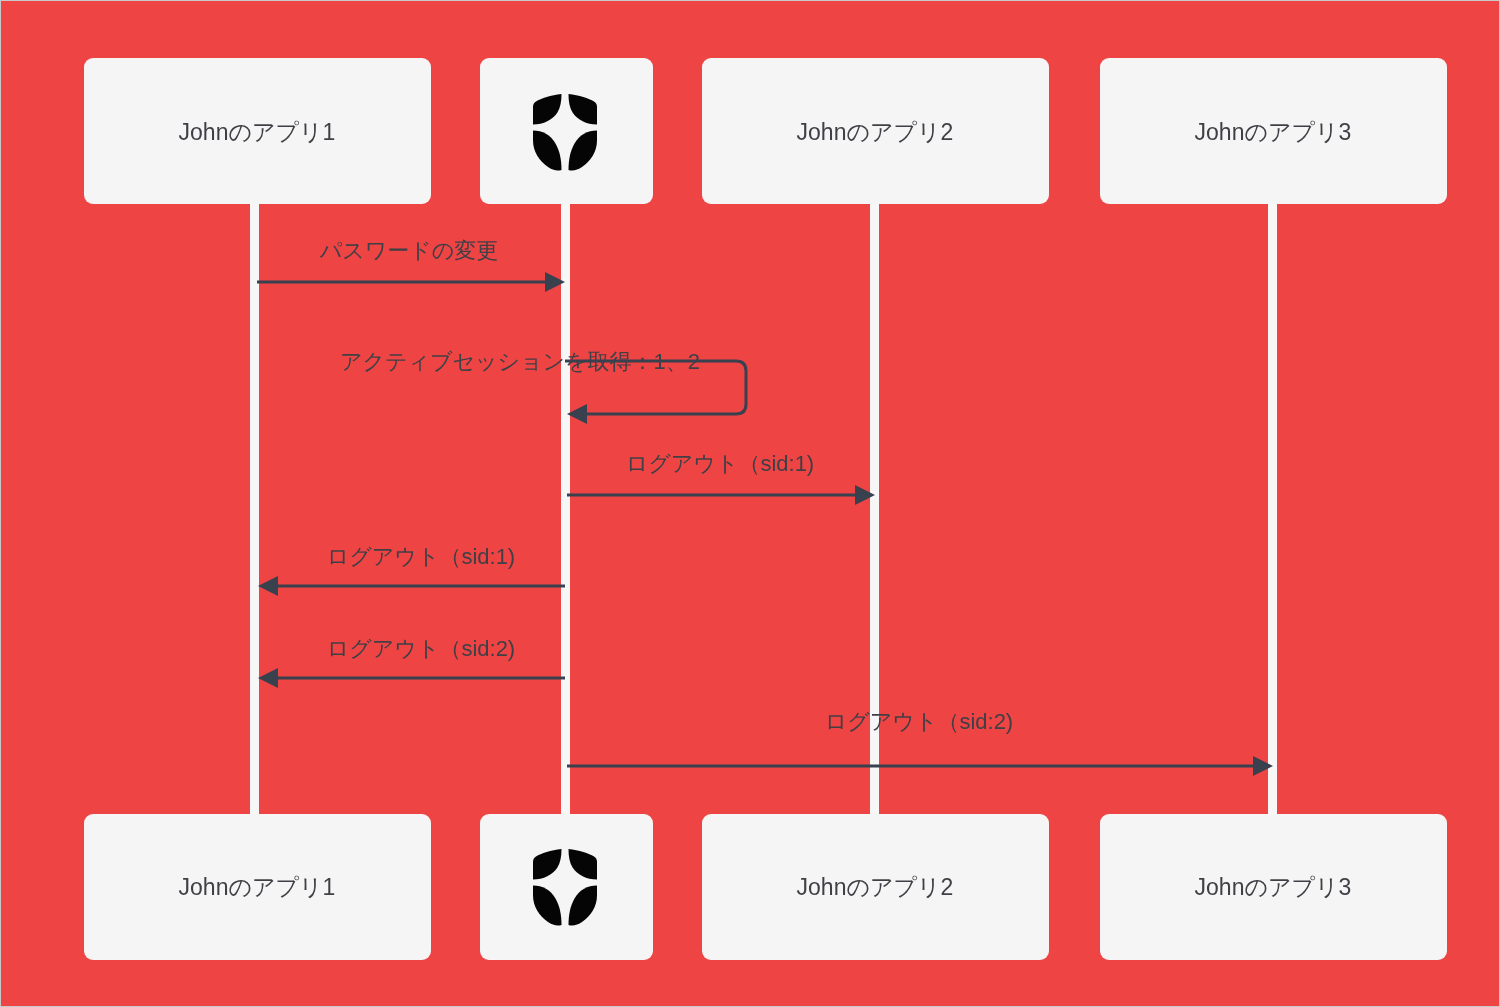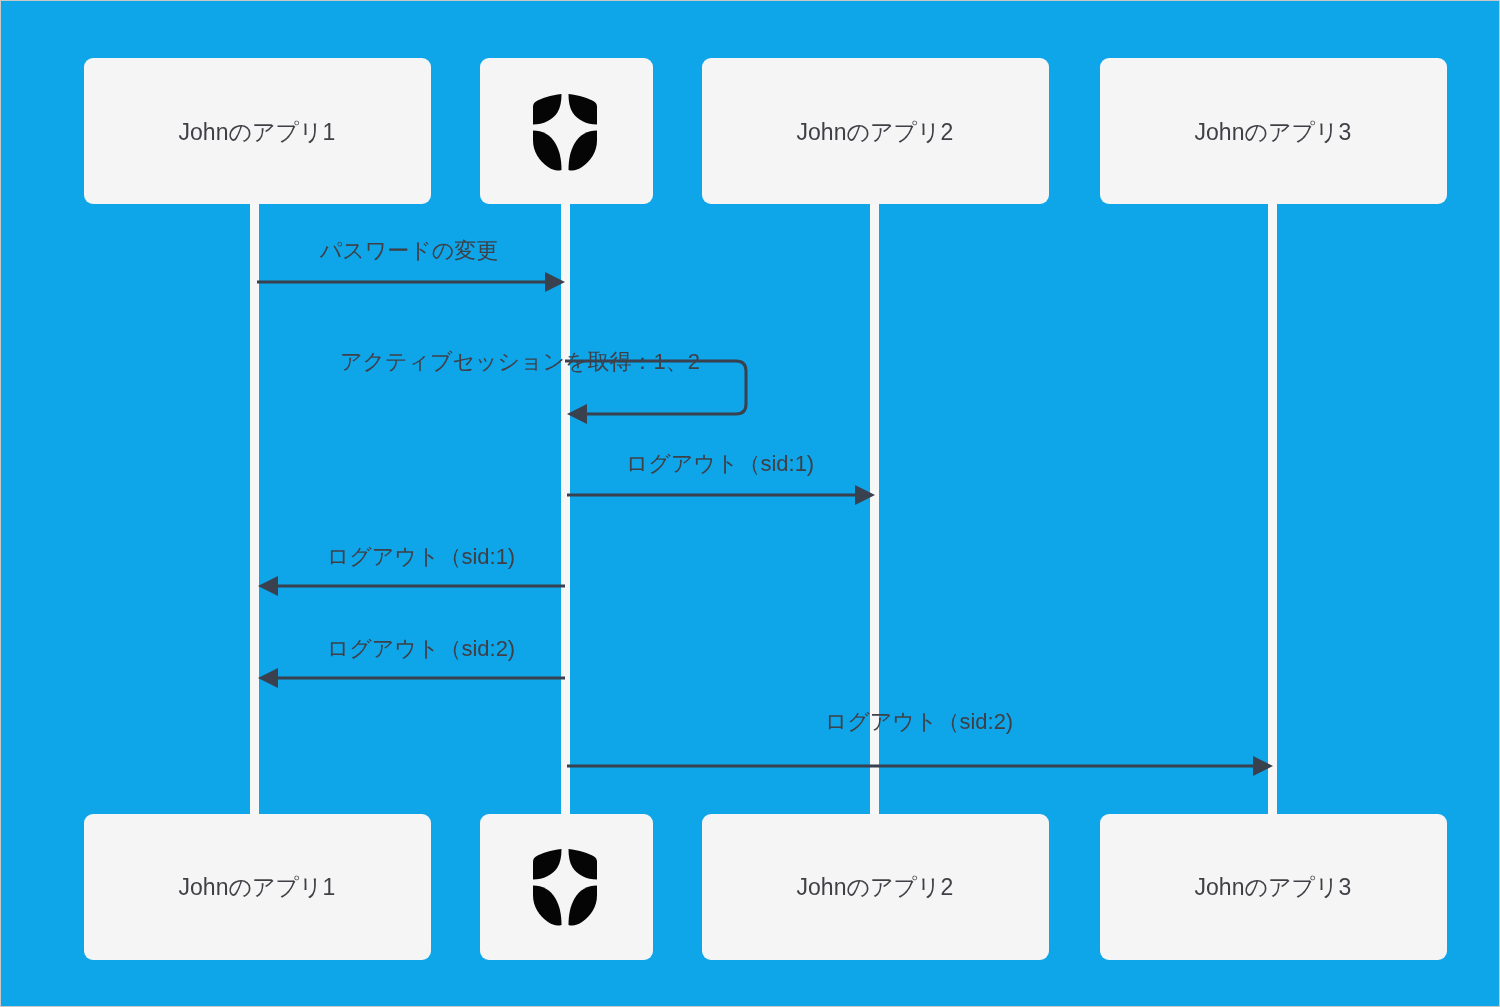--- a/index.html
+++ b/index.html
@@ -10,21 +10,21 @@
   body {
     width: 1500px;
     height: 1007px;
     font-family: "Liberation Sans", "DejaVu Sans", sans-serif;
     overflow: hidden;
   }
   #canvas {
     position: relative;
     width: 1500px;
     height: 1007px;
-    background: #0ea5e9;
+    background: #ef4444;
     box-sizing: border-box;
     border: 1px solid #c9c9c9;
   }
   #diagram-svg {
     position: absolute;
     left: 0;
     top: 0;
     width: 1500px;
     height: 1007px;
     display: block;

